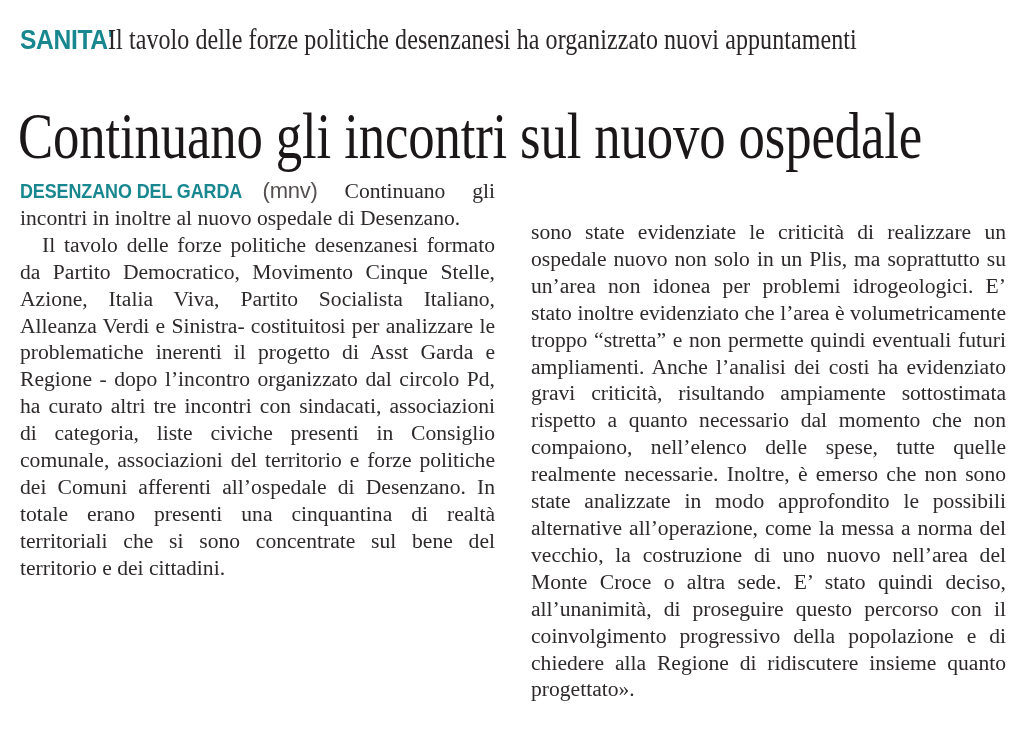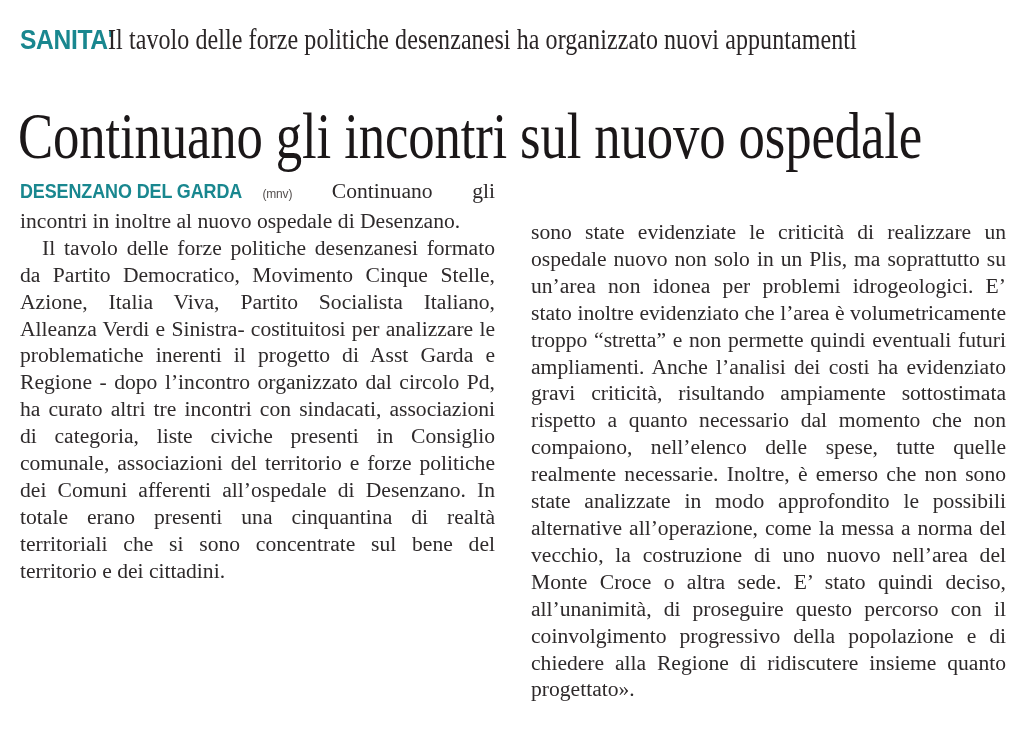--- a/index.html
+++ b/index.html
@@ -109,21 +109,21 @@
     font-size: 19.5px;
     color: #19878f;
     letter-spacing: -0.1px;
     display: inline-block;
     transform: scaleX(0.92);
     transform-origin: left center;
     margin-right: 1px;
   }
   .agency {
     font-family: "Liberation Sans", "DejaVu Sans", sans-serif;
-    font-size: 12px;
+    font-size: 22px;
     color: #55504f;
     letter-spacing: -0.2px;
     margin-top: 44px;
   }
 </style>
 </head>
 <body>
 
 <div class="page">
 

